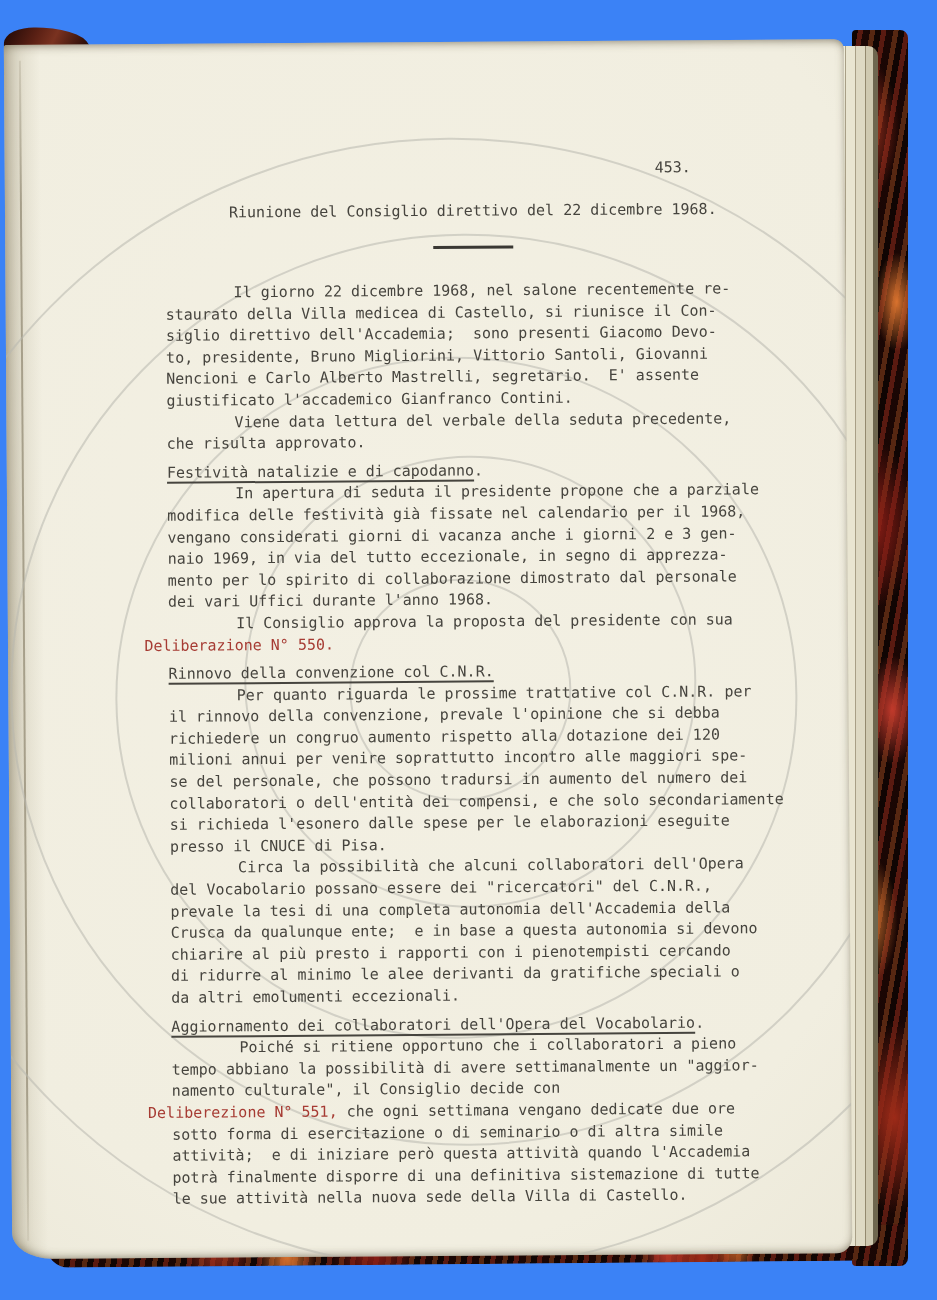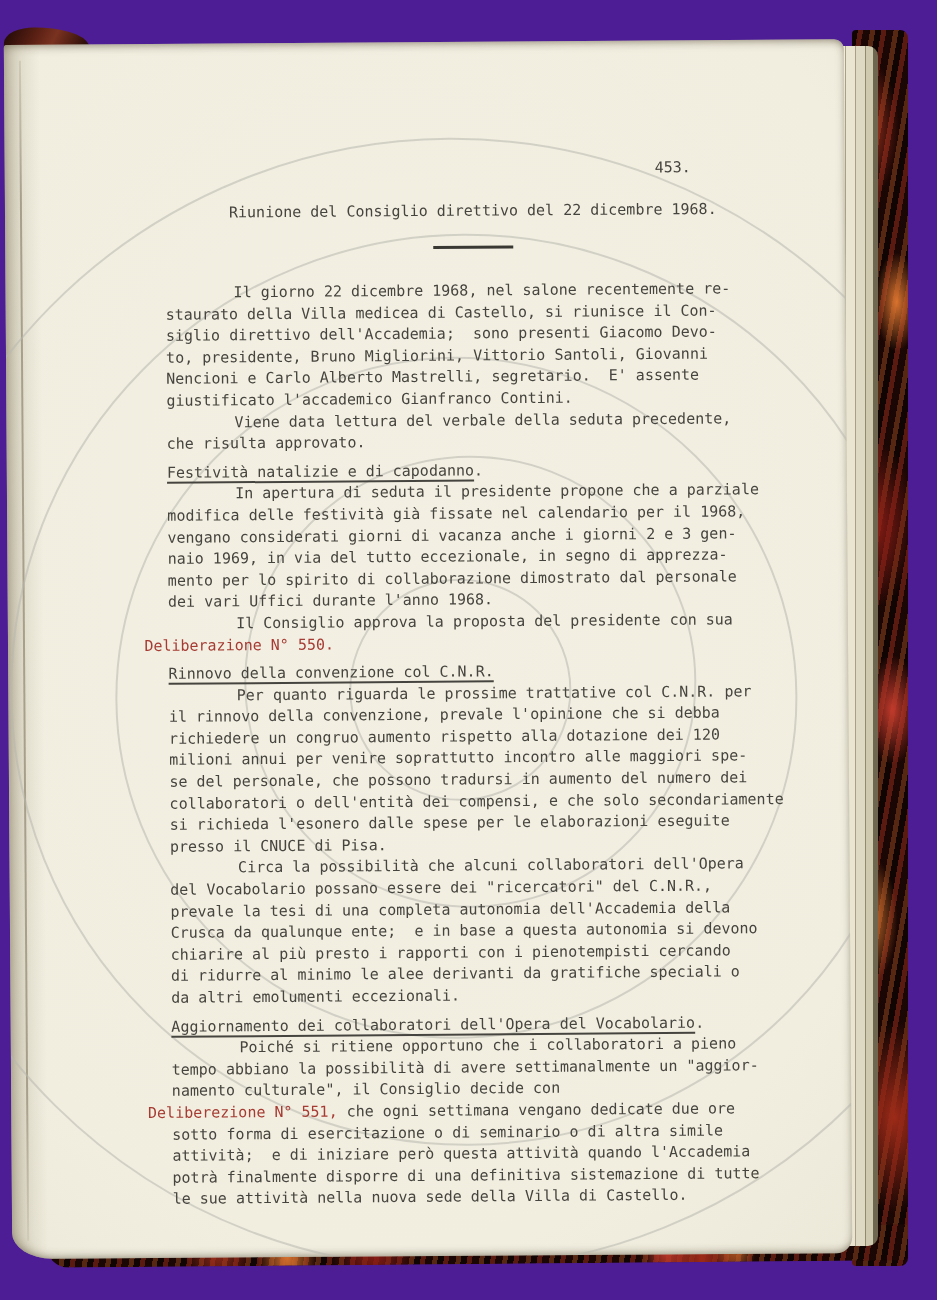--- a/index.html
+++ b/index.html
@@ -1,16 +1,16 @@
 <!DOCTYPE html>
 <html><head>
 <meta charset="utf-8">
 <style>
   html,body{margin:0;padding:0;background:#050505;}
-  .stage{position:relative;width:937px;height:1300px;margin:0 auto;background:#4c1d95;overflow:hidden;
+  .stage{position:relative;width:937px;height:1300px;margin:0 auto;background:#3b82f6;overflow:hidden;
          font-family:"DejaVu Sans Mono","Liberation Mono",monospace;}
   
   .marble{
     background-color:#240a07;
     background-image:
       radial-gradient(60px 120px at 20% 8%,  #b03420 0%, rgba(176,52,32,0) 60%),
       radial-gradient(40px 90px  at 80% 22%, #d8722e 0%, rgba(216,114,46,0) 55%),
       radial-gradient(70px 140px at 38% 40%, #8e1e16 0%, rgba(142,30,22,0) 60%),
       radial-gradient(50px 100px at 72% 55%, #c0392b 0%, rgba(192,57,43,0) 55%),
       radial-gradient(60px 130px at 28% 72%, #d8722e 0%, rgba(216,114,46,0) 50%),

